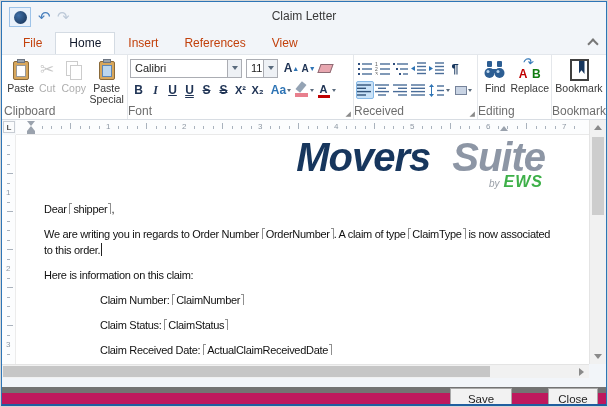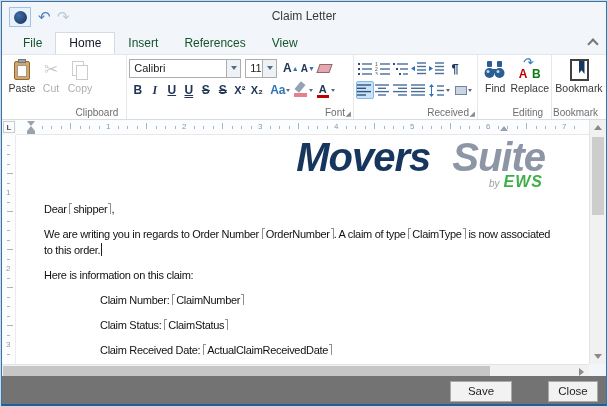--- a/index.html
+++ b/index.html
@@ -15,31 +15,31 @@
   .appicon i{display:block;width:13px;height:13px;border-radius:50%;
              background:radial-gradient(circle at 35% 35%, #3f6fa8, #132c4e);}
   .qat{position:absolute;top:6px;font-size:15px;line-height:18px;cursor:default;}
   .qat.undo{left:36px;color:#4a80bd;}
   .qat.redo{left:55px;color:#bdc9d8;}
   .wtitle{position:absolute;left:0;right:0;top:7px;text-align:center;font-size:12px;color:#3a3a3a;}
 
   
   .tabs{position:absolute;top:30px;left:0;right:0;height:22px;display:flex;align-items:flex-end;
         padding-left:8px;}
-  .tab{padding:3px 13px 4px 13px;font-size:12px;color:#14532d;cursor:default;white-space:nowrap;}
+  .tab{padding:3px 13px 4px 13px;font-size:12px;color:#c2410c;cursor:default;white-space:nowrap;}
   .tab.active{background:#fff;border:1px solid #d4dbe3;border-bottom:none;color:#0f172a;}
   .collapse{position:absolute;right:8px;top:36px;width:10px;height:8px;}
   .collapse:before{content:"";position:absolute;left:1px;top:2px;width:6px;height:6px;
         border-top:2px solid #777;border-right:2px solid #777;transform:rotate(-45deg);}
 
   
   .ribbon{position:absolute;top:52px;left:0;right:0;height:66px;background:#fff;
           border-top:1px solid #e3e7ec;border-bottom:1px solid #d8dde3;display:flex;padding-left:2px;}
   .group{position:relative;height:100%;border-right:1px solid #e4e7eb;padding:2px 2px 14px 2px;}
-  .g-label{position:absolute;left:0;right:8px;bottom:1px;text-align:right;font-size:10px;color:#6e6e6e;}
+  .g-label{position:absolute;left:0;right:0;bottom:1px;text-align:left;font-size:12px;color:#6e6e6e;}
   .launcher{position:absolute;right:2px;bottom:2px;font-size:7px;color:#8a8a8a;line-height:7px;cursor:default;}
   .g-body{display:flex;height:48px;}
   .bigbtn{display:flex;flex-direction:column;align-items:center;padding-top:2px;cursor:default;border-radius:2px;}
   .bigbtn .bl{font-size:10.5px;color:#383838;line-height:11px;text-align:center;margin-top:2px;white-space:pre-line;}
   .disabled{opacity:.42;filter:grayscale(1);}
 
   
   .clip{position:relative;width:18px;height:22px;}
   .clip .board{position:absolute;left:1px;top:2px;width:16px;height:19px;background:#d8a75c;
                border:1px solid #8a6a3a;border-radius:2px;}
@@ -139,22 +139,22 @@
   .tri{width:0;height:0;}
   .tri.up{border-left:4px solid transparent;border-right:4px solid transparent;border-bottom:5px solid #8a8a8a;}
   .tri.down{border-left:4px solid transparent;border-right:4px solid transparent;border-top:5px solid #8a8a8a;}
   .tri.right{border-top:4px solid transparent;border-bottom:4px solid transparent;border-left:5px solid #8a8a8a;}
   .vthumb{position:absolute;left:2px;right:2px;top:17px;height:78px;background:#cdcdcd;}
   .hscroll{position:absolute;left:0;right:17px;bottom:26px;height:14px;background:#f1f1f1;border-top:1px solid #e4e4e4;}
   .hthumb{position:absolute;left:1px;top:1px;height:11px;width:487px;background:#c6c6c6;}
   .hbtn{position:absolute;right:0;top:0;bottom:0;width:15px;display:flex;align-items:center;justify-content:center;}
 
   
-  .footer{position:absolute;left:0;right:0;bottom:0;height:28px;background:#737373;
-          border-top:2px solid #737373;display:flex;align-items:center;justify-content:flex-end;}
+  .footer{position:absolute;left:0;right:0;bottom:0;height:17px;background:#be185d;
+          border-top:6px solid #737373;display:flex;align-items:center;justify-content:flex-end;}
   .btn{height:21px;background:#f2f2f2;border:1px solid #a9a9a9;font-size:11.5px;color:#1f1f1f;
        display:flex;align-items:center;justify-content:center;cursor:default;}
   .btn.save{width:62px;margin-right:36px;}
   .btn.close{width:50px;margin-right:8px;}
 </style>
 </head>
 <body>
 
 <div class="window">
 
@@ -188,20 +188,28 @@
             </span>
           <span class="bl">Paste</span>
         </div>
         <div class="bigbtn disabled" style="width:26px">
           <span class="cuticon">✂</span>
           <span class="bl">Cut</span>
         </div>
         <div class="bigbtn disabled" style="width:32px">
           <span class="copyicon"></span>
           <span class="bl">Copy</span>
+        </div>
+        <div class="bigbtn" style="width:40px">
+          <span class="clip">
+              <span class="board"></span>
+              <span class="top"></span>
+              <span class="paper special"></span>
+            </span>
+          <span class="bl">Paste Special</span>
         </div>
       </div>
       <div class="g-label">Clipboard</div>
     </div>
 
     <div class="group" style="width:228px">
       <div class="frow">
         <div class="combo" style="width:112px">
           <span class="cval">Calibri</span>
           <span class="dd">

